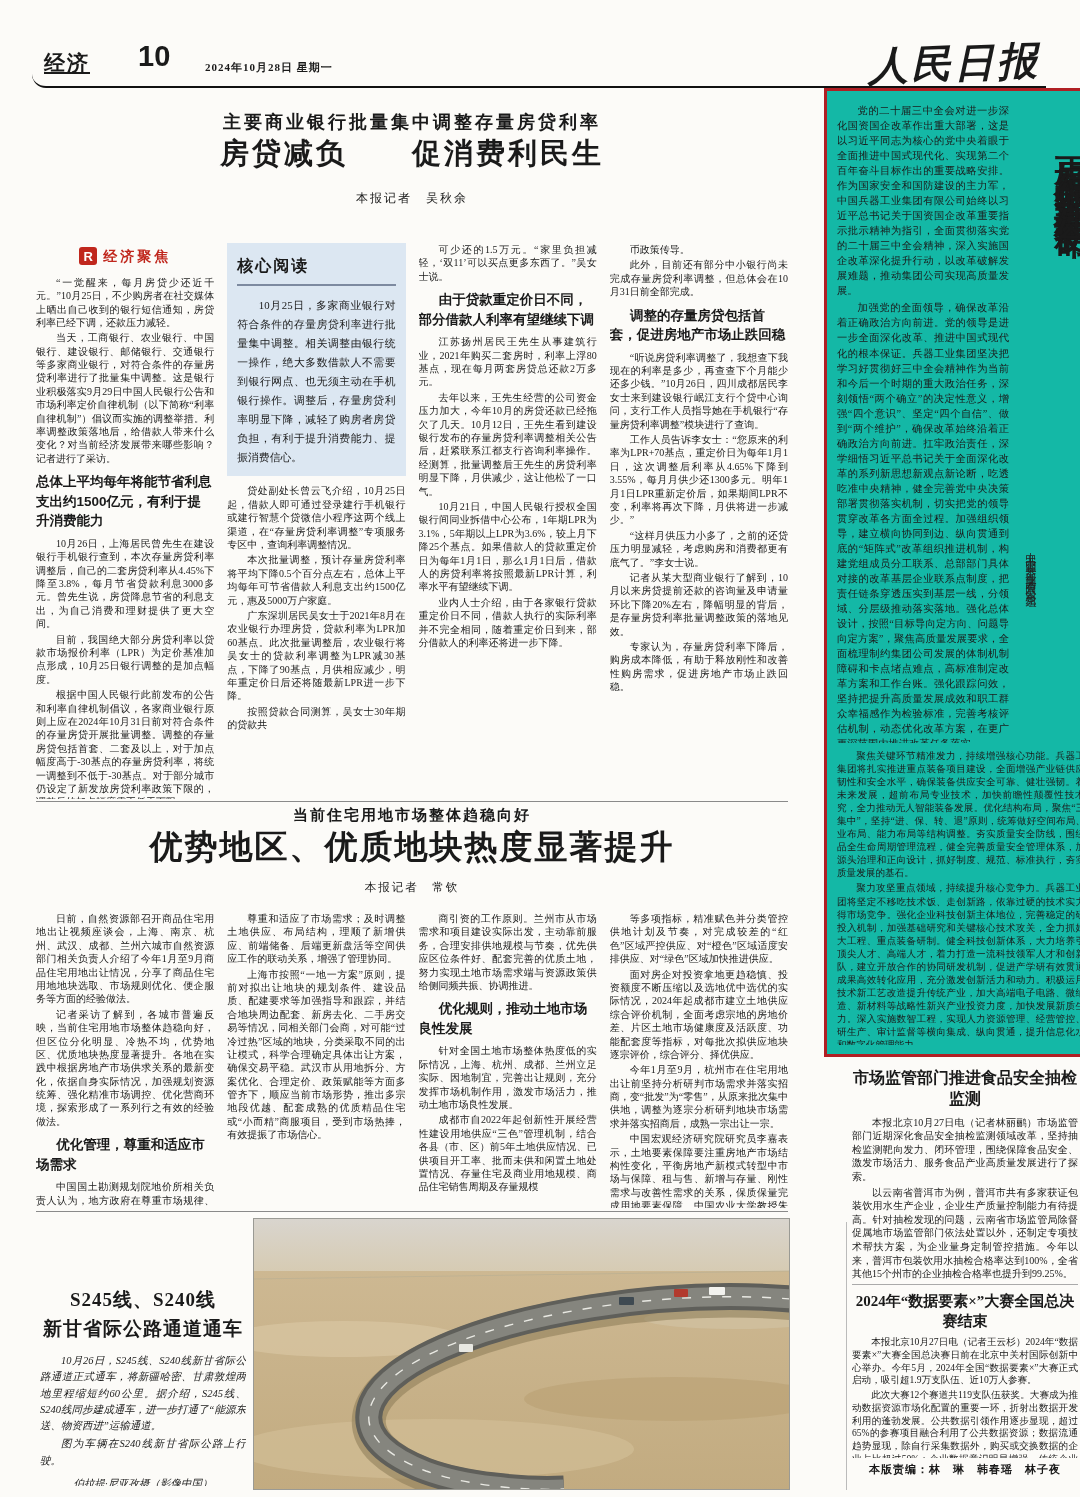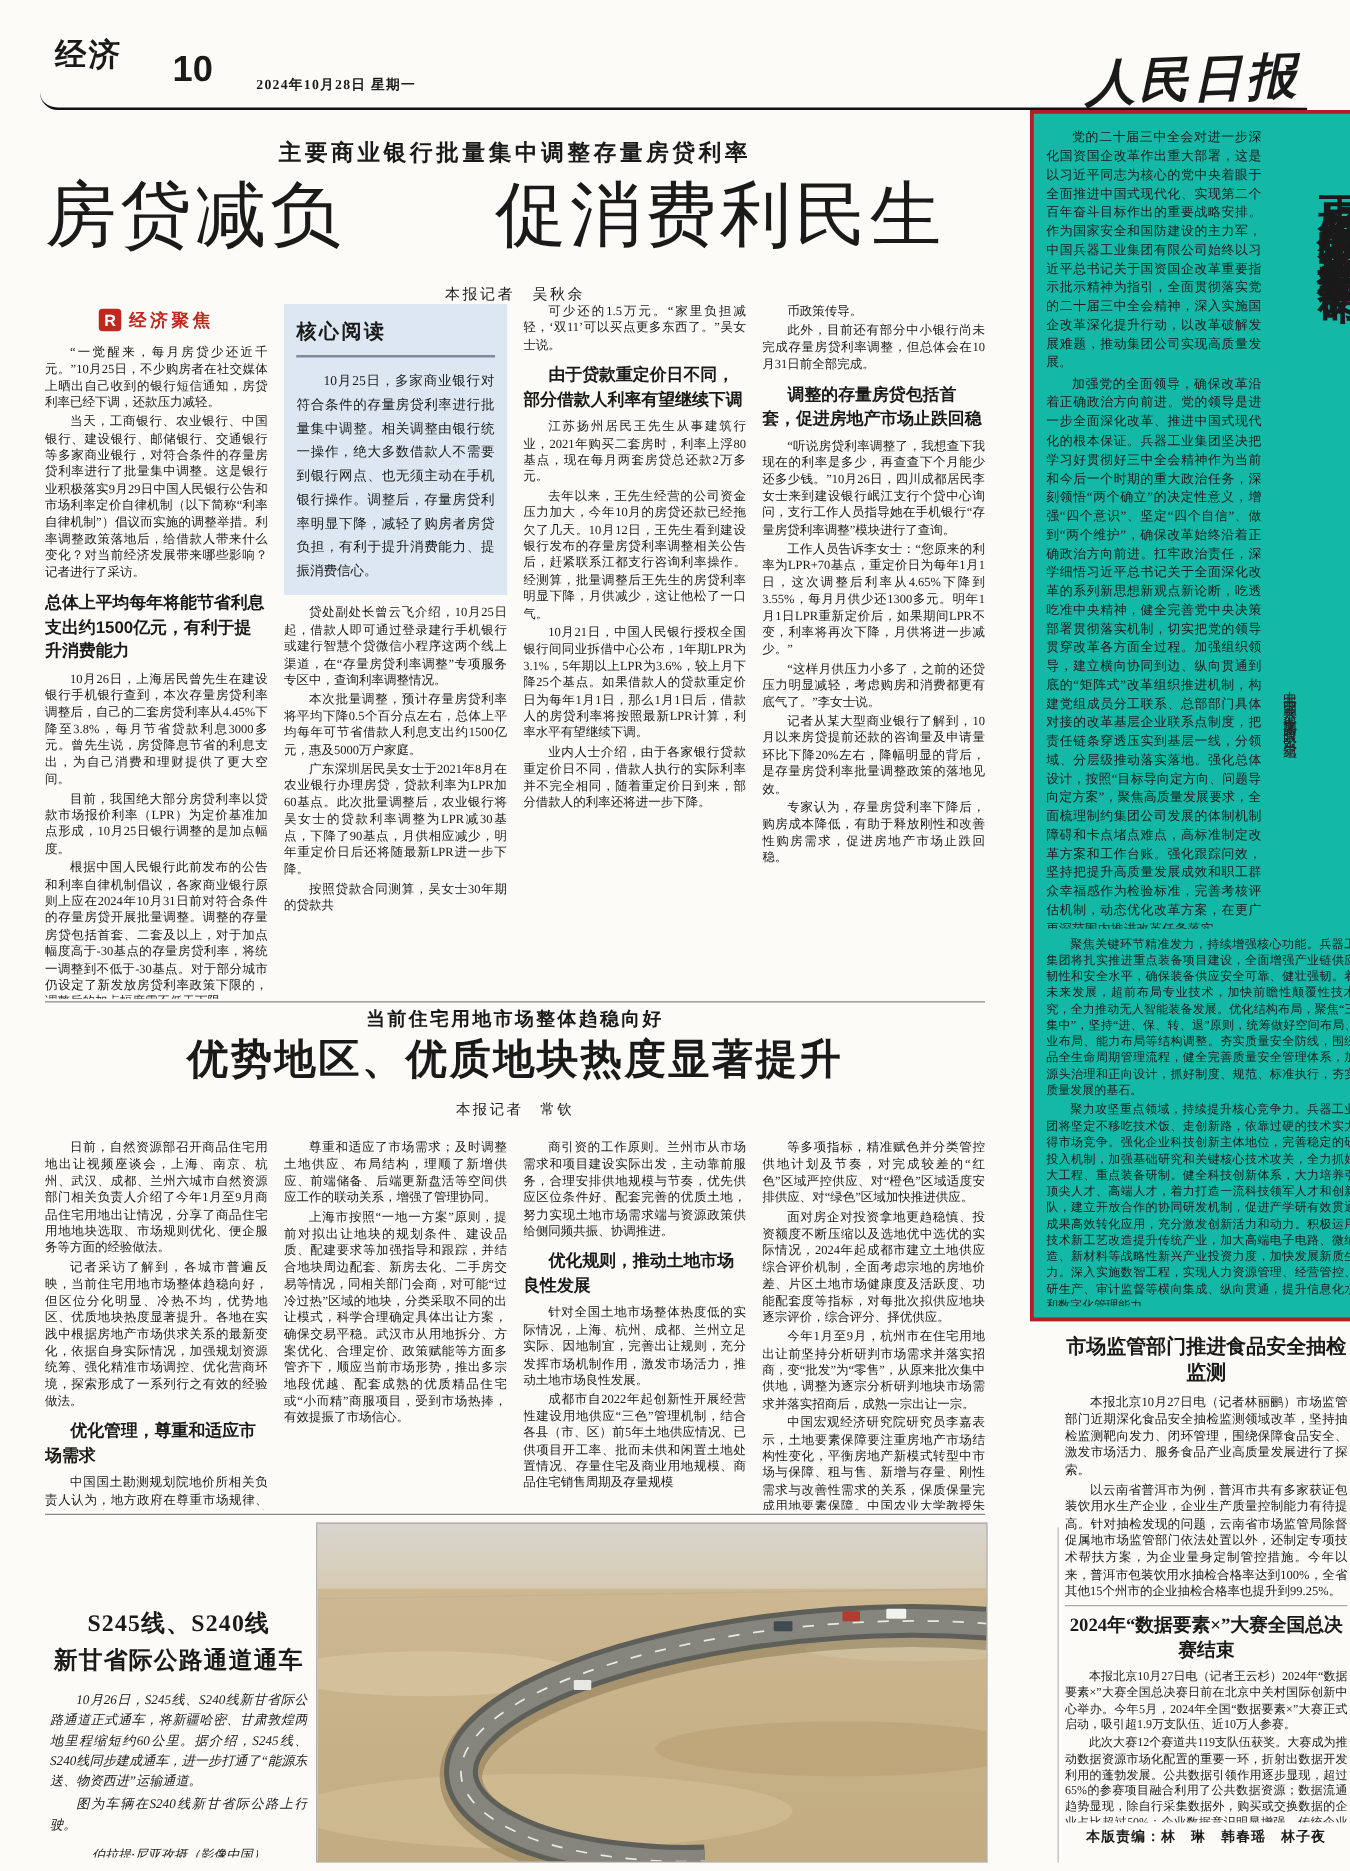--- a/index.html
+++ b/index.html
@@ -1,41 +1,41 @@
 <!DOCTYPE html>
 <html><head>
 <meta charset="utf-8">
 <style>
   html,body{margin:0;padding:0;background:#dedede;}
   .sheet{position:relative;width:1080px;height:1497px;background:#fcfbf8;margin:0 auto;overflow:hidden;
          font-family:"Liberation Serif",serif;color:#1a1a1a;}
   
   .hdr-bracket{position:absolute;left:32px;top:44px;width:1014px;height:42px;
 m               border-left:3px solid #111;border-bottom:2px solid #111;border-bottom-left-radius:14px;}
-  .hdr-section{position:absolute;left:44px;top:27px;font-family:"Liberation Sans",sans-serif;
-               font-weight:700;font-size:25px;letter-spacing:2px;}
+  .hdr-section{position:absolute;left:44px;top:49px;font-family:"Liberation Sans",sans-serif;
+               font-weight:700;font-size:21px;letter-spacing:2px;text-decoration:underline;}
   .hdr-pageno{position:absolute;left:138px;top:40px;font-family:"Liberation Sans",sans-serif;
               font-weight:600;font-size:29px;}
   .hdr-date{position:absolute;left:205px;top:60px;font-size:11px;font-weight:700;letter-spacing:1px;}
   .masthead{position:absolute;right:40px;top:36px;font-size:40px;font-weight:700;font-style:italic;
             letter-spacing:3px;transform:rotate(-2deg);font-family:"Liberation Serif",serif;}
   
   .para{margin:0 0 2px 0;text-indent:2em;text-align:justify;}
   .cols{display:flex;gap:13px;}
   .col{flex:1 1 0;overflow:hidden;font-size:10px;line-height:1.34;}
   .sub{font-family:"Liberation Sans",sans-serif;font-weight:700;font-size:13.5px;line-height:1.45;
        margin:7px 0 6px 0;}
   .sub.center{text-align:left;text-indent:1.5em;}
   .rule-h{position:absolute;background:#8a8a8a;height:1px;}
   .rule-v{position:absolute;background:#bbb;width:1px;}
   
   .main-art{position:absolute;left:36px;top:96px;width:752px;}
   .kicker{ text-align:center;font-weight:700;font-size:18px;letter-spacing:3px;margin-top:14px;}
-  .headline{font-family:"Liberation Sans",sans-serif;font-weight:400;
-            font-size:57px;letter-spacing:3px;margin-top:10px;}
+  .headline{text-align:center;font-family:"Liberation Sans",sans-serif;font-weight:700;
+            font-size:29px;letter-spacing:3px;margin-top:10px;}
   .byline{text-align:center;font-size:12px;margin-top:16px;letter-spacing:2px;}
   .main-cols{position:absolute;left:36px;top:243px;width:752px;height:556px;}
   .main-cols .col{height:556px;}
   .focus{display:flex;align-items:center;gap:6px;justify-content:center;margin:4px 0 10px 0;}
   .focus-ic{display:inline-flex;align-items:center;justify-content:center;width:18px;height:18px;
             background:#c0271d;color:#fff;font-family:"Liberation Sans",sans-serif;font-weight:700;
             font-size:13px;border-radius:3px;}
   .focus-tx{color:#c0271d;font-family:"Liberation Sans",sans-serif;font-weight:700;font-size:14px;
             letter-spacing:3px;}
   .corebox{background:#dce7f2;padding:12px 10px 10px 10px;margin-bottom:8px;}

